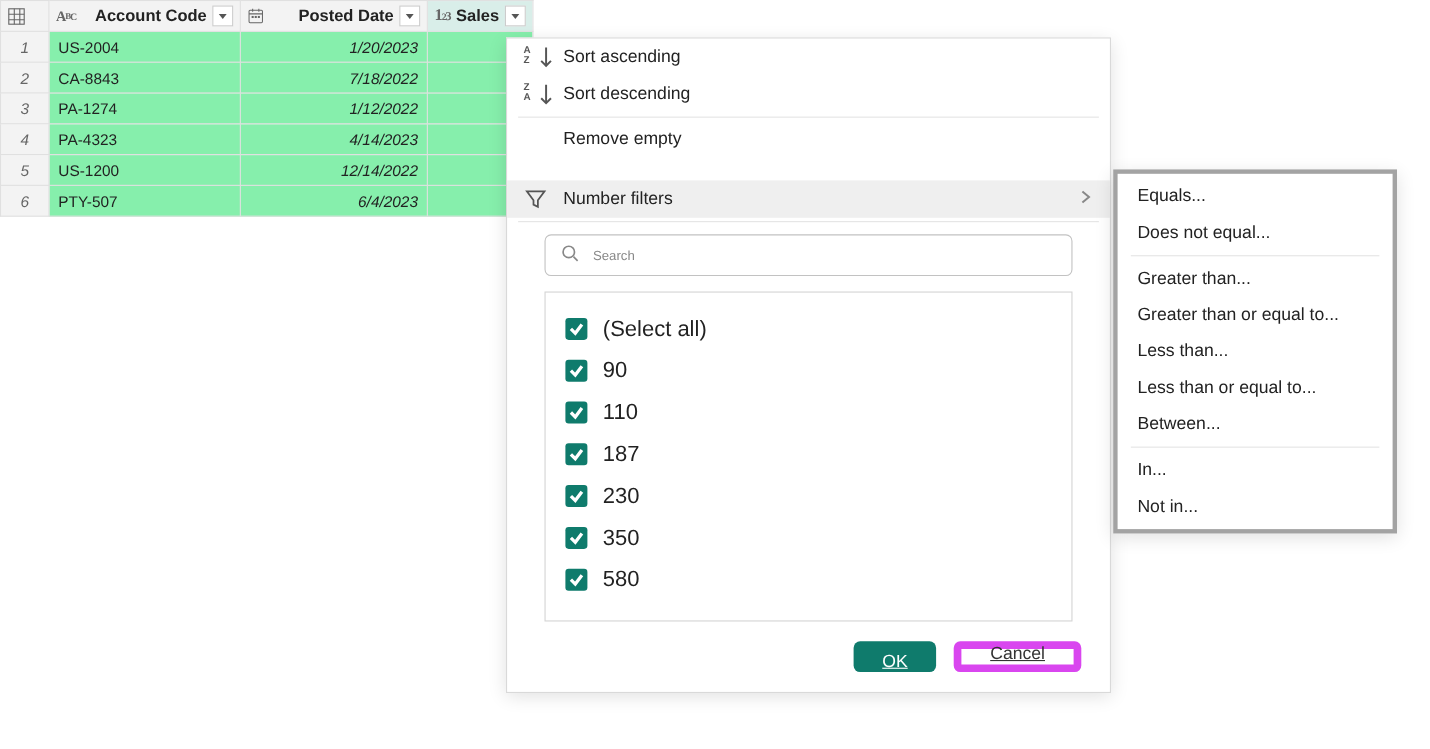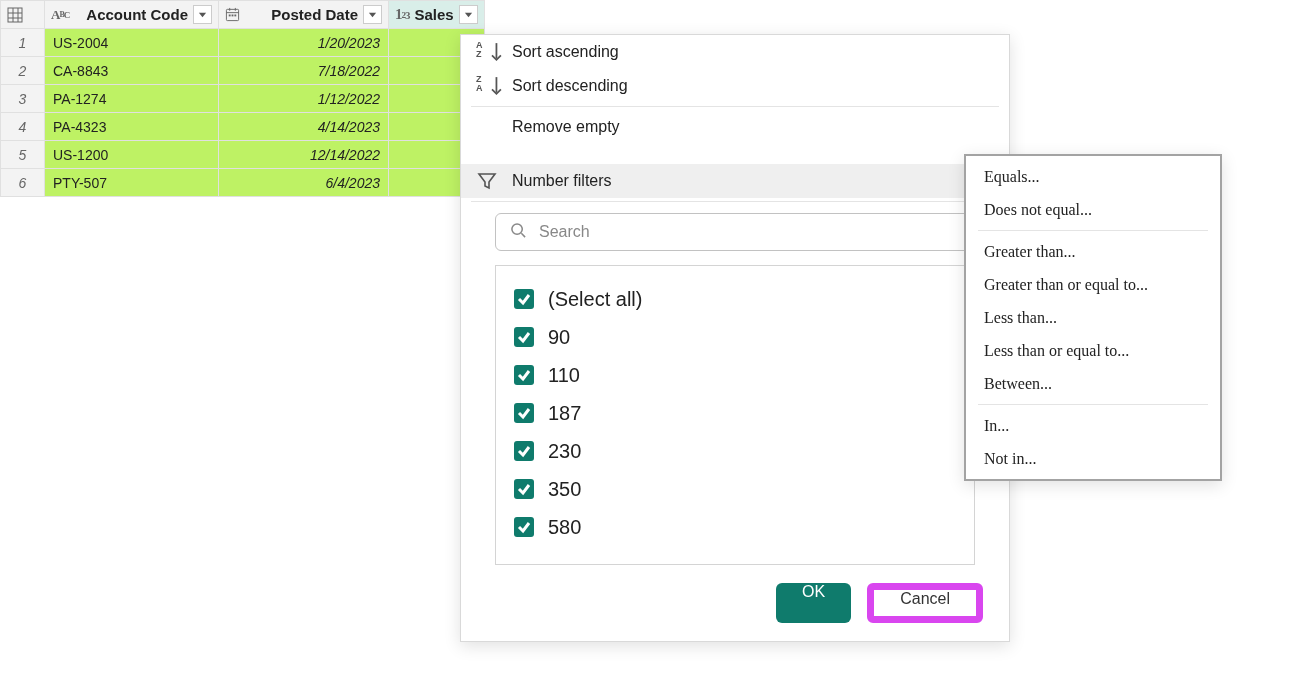--- a/index.html
+++ b/index.html
@@ -17,21 +17,21 @@
 
   
   .grid {
     border-collapse: collapse;
     table-layout: fixed;
   }
   .grid th, .grid td {
     border: 1px solid #e0e0e0;
     height: 28px;
     padding: 0;
-    background: #bef264;
+    background: #86efac;
   }
   .grid thead th {
     background: #f3f3f3;
     font-weight: 600;
     font-size: 15px;
   }
   .grid thead th.active { background: #d9eee9; }
   .rownum-h { width: 44px; }
   .col1 { width: 174px; }
   .col2 { width: 170px; }
@@ -89,45 +89,44 @@
   .submenu-arrow svg{width:14px;height:14px;}
   .menu-sep{height:1px;background:#e4e4e4;margin:3px 10px;}
 
   .filter-body{padding:8px 34px 0 34px;}
   .search-box{
     display:flex;align-items:center;gap:10px;
     border:1px solid #c2c2c2;border-radius:6px;height:38px;
     padding:0 14px;margin-bottom:14px;
   }
   .search-box svg{width:17px;height:17px;stroke:#888;fill:none;}
-  .search-box input{flex:1;border:none;outline:none;font-size:16px;background:transparent;color:#333;}
+  .search-box input{flex:1;border:none;outline:none;font-size:12px;background:transparent;color:#333;}
   .search-box input::placeholder{color:#888;}
 
   .values-box{
     border:1px solid #d4d4d4;padding:14px 18px;min-height:300px;
   }
   .check-row{display:flex;align-items:center;gap:14px;height:38px;font-size:20px;cursor:pointer;}
   .checkbox{
     width:20px;height:20px;border-radius:3px;background:#0f7b6c;
     display:flex;align-items:center;justify-content:center;flex-shrink:0;
   }
   .checkbox svg{width:14px;height:14px;stroke:#fff;stroke-width:3;fill:none;}
 
   .button-row{display:flex;justify-content:flex-end;gap:16px;padding:18px 26px 0 0;}
-  .btn{height:40px;padding:0 26px;border-radius:6px;font-size:16px;cursor:pointer;display:flex;align-items:flex-start;}
+  .btn{height:28px;padding:0 26px;border-radius:6px;font-size:16px;cursor:pointer;display:flex;align-items:flex-end;text-decoration:underline;}
   .btn-primary{background:#0f7b6c;color:#fff;border:none;font-weight:500;}
   .btn-secondary{background:#fff;color:#333;border:7px solid #d946ef;}
 
   
   .submenu{
-    position:absolute;left:964px;top:154px;width:258px;
-    background:#fff;border:2px solid #a3a3a3;
+    position:absolute;left:1012px;top:154px;width:258px;
+    background:#fff;border:4px solid #a3a3a3;
     box-shadow:0 4px 16px rgba(0,0,0,.12);
     padding:4px 0;
-    font-family:Liberation Serif, serif;
   }
   .sub-item{height:33px;display:flex;align-items:center;padding:0 18px;font-size:16px;cursor:pointer;}
   .sub-sep{height:1px;background:#e4e4e4;margin:4px 12px;}
 </style>
 </head>
 <body>
 
 <table class="grid">
   <colgroup>
     <col class="rownum-h">

